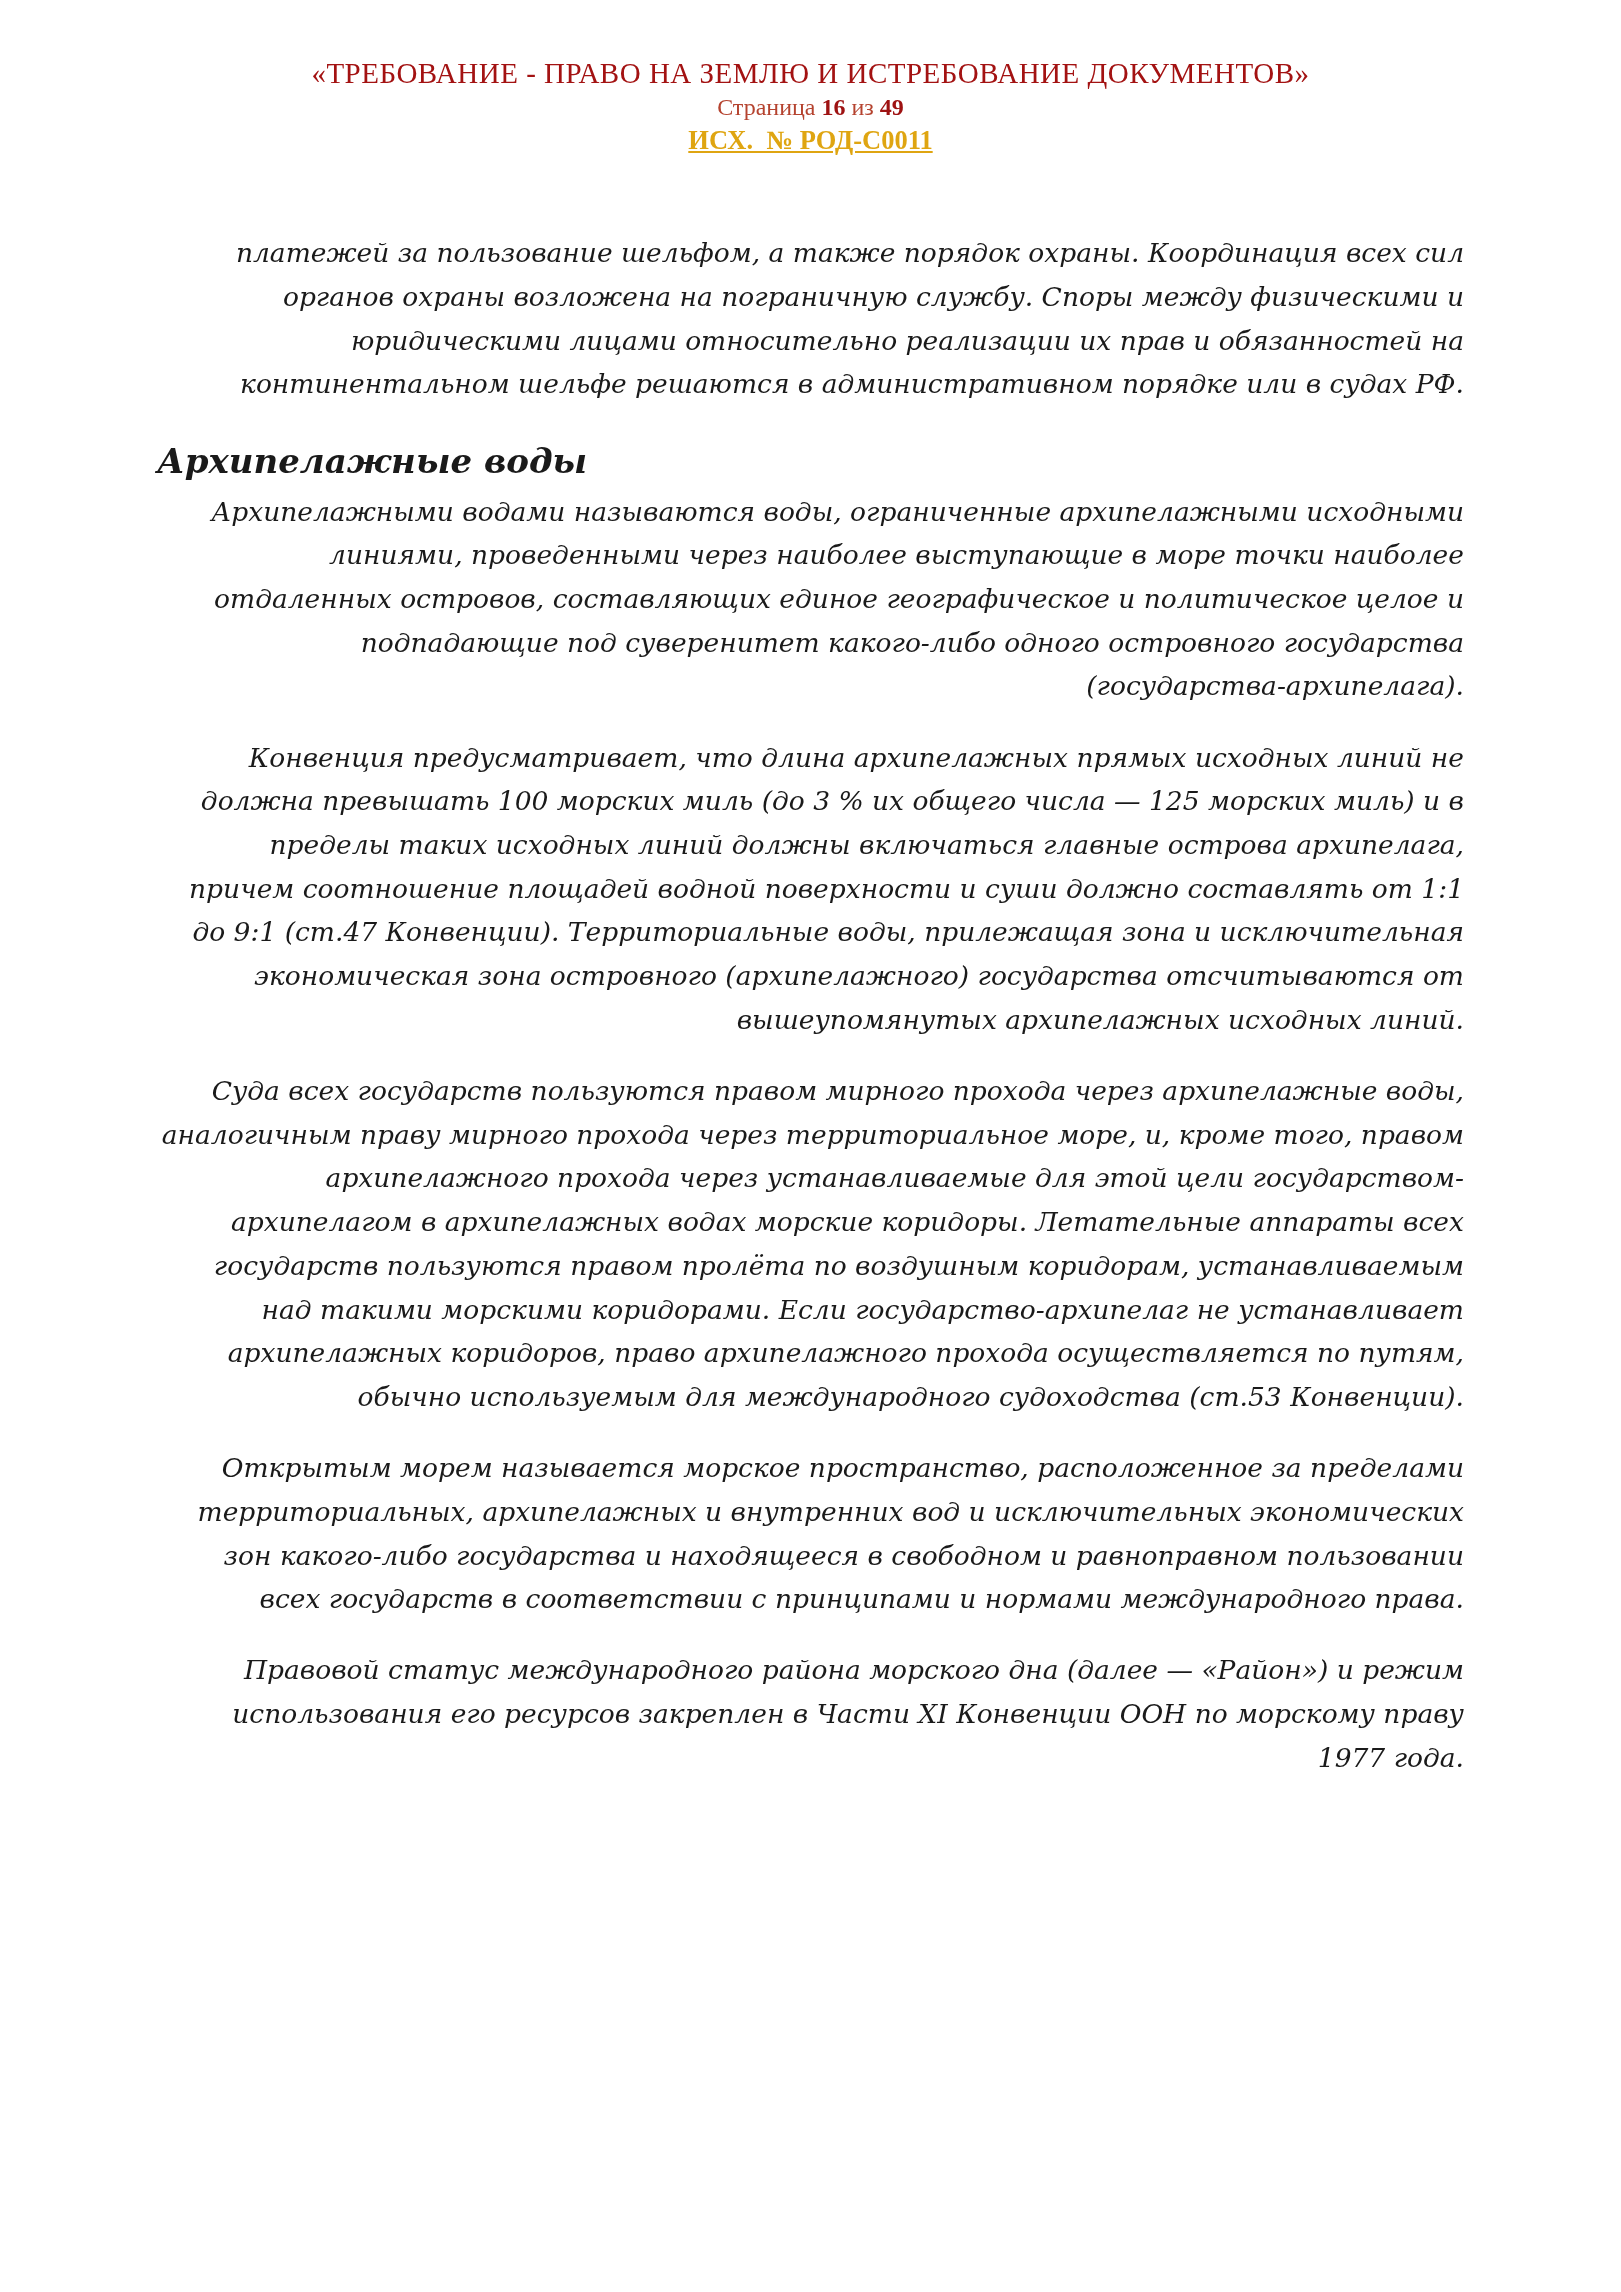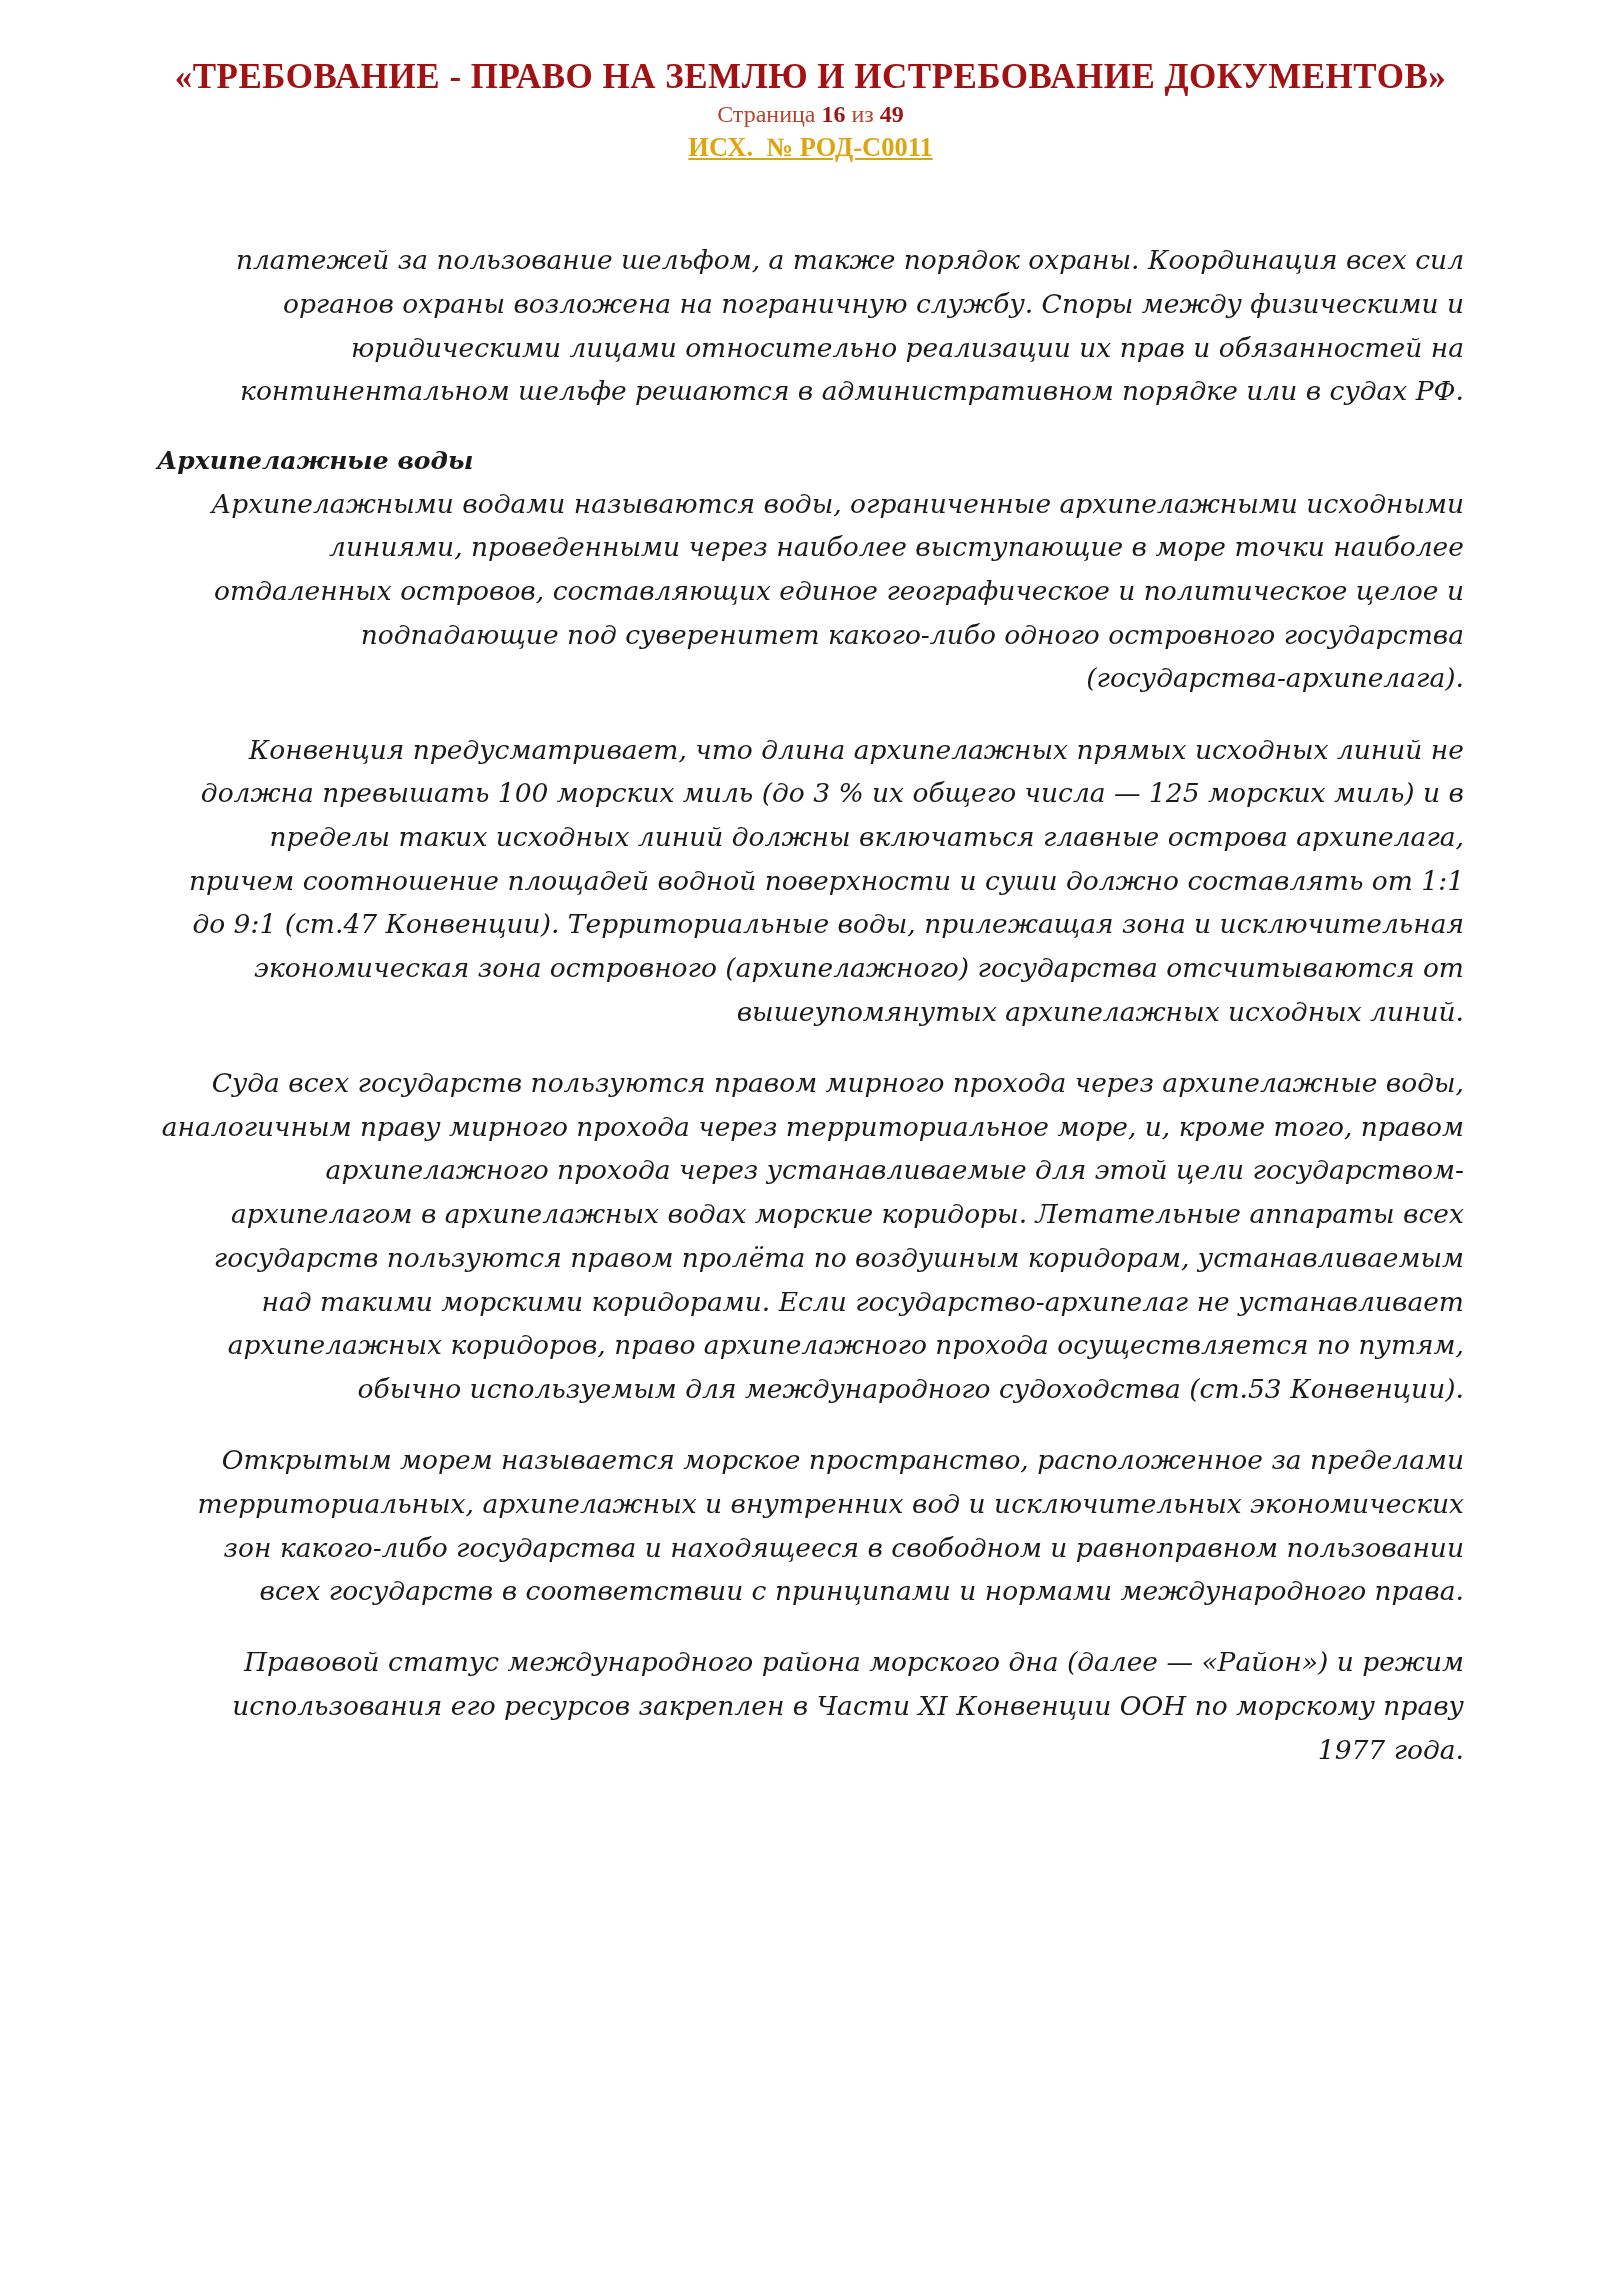--- a/index.html
+++ b/index.html
@@ -16,22 +16,22 @@
     padding: 57px 157px 78px 157px;
     font-family: "DejaVu Serif", "Liberation Serif", serif;
     color: #1a1a1a;
   }
   header.doc-header {
     text-align: center;
     margin-bottom: 76px;
     font-family: "Liberation Serif", "DejaVu Serif", serif;
   }
   .doc-title {
-    font-size: 35px;
-    font-weight: bold;
+    font-size: 29px;
+    font-weight: normal;
     letter-spacing: 0.5px;
     line-height: 1.15;
   }
   .page-num-line {
     font-size: 24px;
     margin-top: 3.9px;
     line-height: 1.15;
   }
   .page-num-line b {
     font-weight: bold;
@@ -47,21 +47,21 @@
   main.doc-body {
     font-style: italic;
     font-size: 26.5px;
     line-height: 1.65;
   }
   main.doc-body p {
     margin: 0 0 27.4px 0;
     text-align: right;
   }
   main.doc-body h2 {
-    font-size: 25px;
+    font-size: 34px;
     font-weight: bold;
     font-style: italic;
     margin: 0;
     line-height: 1.65;
   }
 </style>
 </head>
 <body>
 
 <div class="page">

